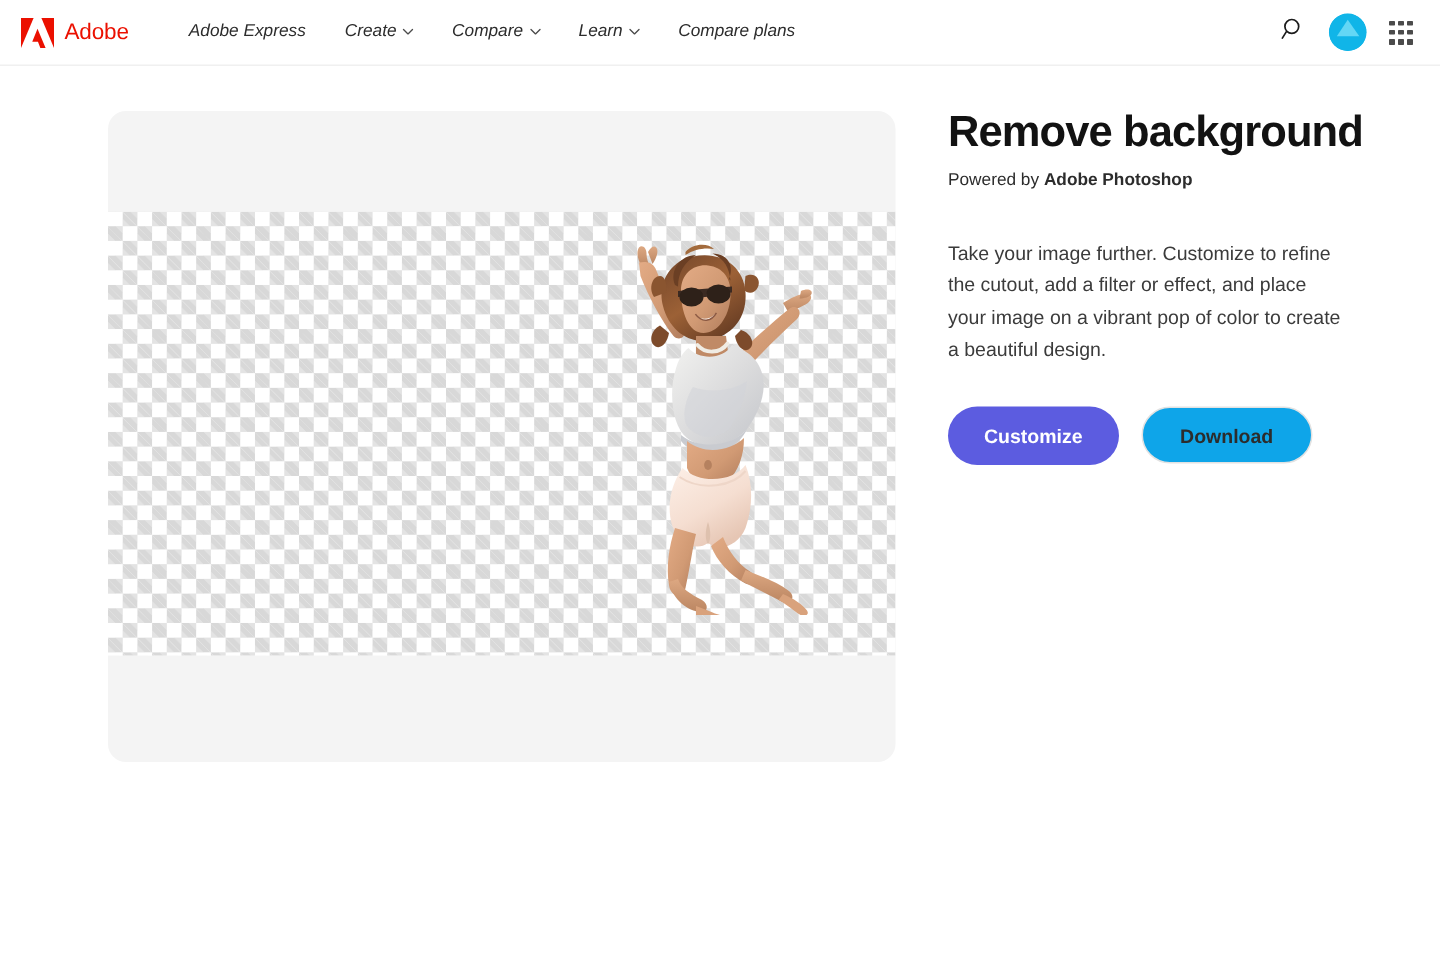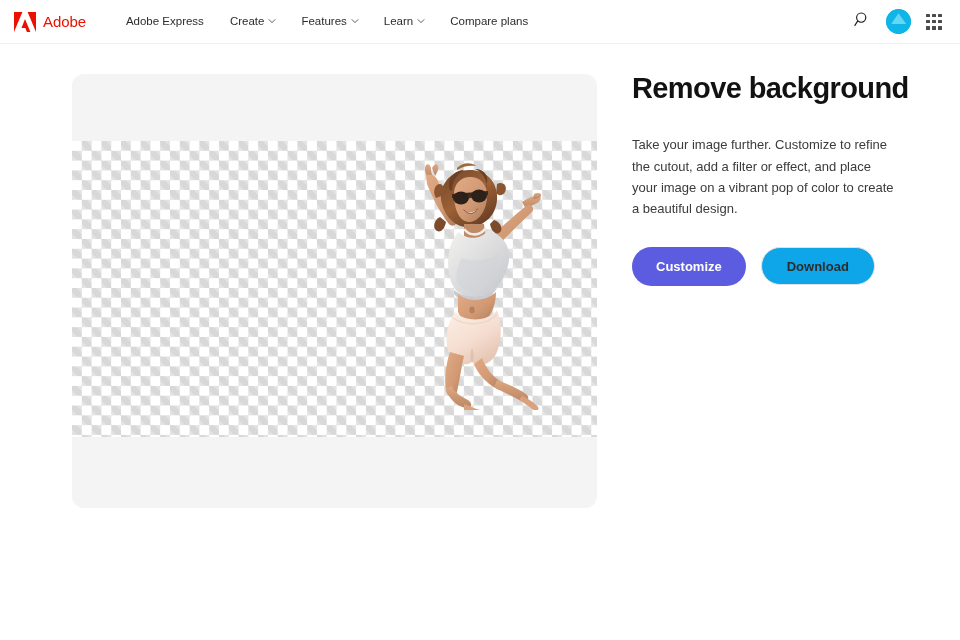--- a/index.html
+++ b/index.html
@@ -41,20 +41,21 @@
     font-size: 15px;
     font-weight: 400;
     letter-spacing: -0.1px;
     line-height: 1;
   }
   .nav {
     display: flex;
     align-items: center;
     margin-left: 27px;
     gap: 0px;
+    font-style: italic;
   }
   .nav-item {
     display: flex;
     align-items: center;
     gap: 4px;
     font-size: 11.5px;
     color: #2c2c2c;
     padding: 6px 13px;
     white-space: nowrap;
     cursor: pointer;
@@ -233,21 +234,21 @@
     </div>
     <div class="nav-item">
       <span>Create</span>
       <span class="chev">
         <svg width="8" height="8" viewBox="0 0 8 8">
             <path d="M1 2.6 L4 5.6 L7 2.6" fill="none" stroke="#4b4b4b" stroke-width="0.9" stroke-linecap="round" stroke-linejoin="round"></path>
           </svg>
       </span>
     </div>
     <div class="nav-item">
-      <span>Features</span>
+      <span>Compare</span>
       <span class="chev">
         <svg width="8" height="8" viewBox="0 0 8 8">
             <path d="M1 2.6 L4 5.6 L7 2.6" fill="none" stroke="#4b4b4b" stroke-width="0.9" stroke-linecap="round" stroke-linejoin="round"></path>
           </svg>
       </span>
     </div>
     <div class="nav-item">
       <span>Learn</span>
       <span class="chev">
         <svg width="8" height="8" viewBox="0 0 8 8">
@@ -371,20 +372,24 @@
 
         <path d="M80 196 C84 206 90 214 98 219 C104 223 101 230 95 227 C84 221 76 212 72 202 Z" fill="url(#skin)"></path>
         <path d="M95 218 C105 222 116 226 124 232 C129 236 125 242 119 239 C110 234 99 229 92 225 Z" fill="url(#skin2)"></path>
         <path d="M120 234 C127 237 133 241 136 245 C138 248 134 250 130 247 C126 244 121 240 117 238 Z" fill="#d9a27c"></path>
       </svg>
     </div>
   </div>
 
   <div class="panel">
     <h1 class="panel-title">Remove background</h1>
+    <p class="panel-sub">
+      <span>Powered by</span>
+      <b>Adobe Photoshop</b>
+    </p>
     <p class="panel-desc">Take your image further. Customize to refine the cutout, add a filter or effect, and place your image on a vibrant pop of color to create a beautiful design.</p>
 
     <div class="btn-row">
       <button class="btn btn-primary">Customize</button>
       <button class="btn btn-secondary">Download</button>
     </div>
   </div>
 
 </div>
 

